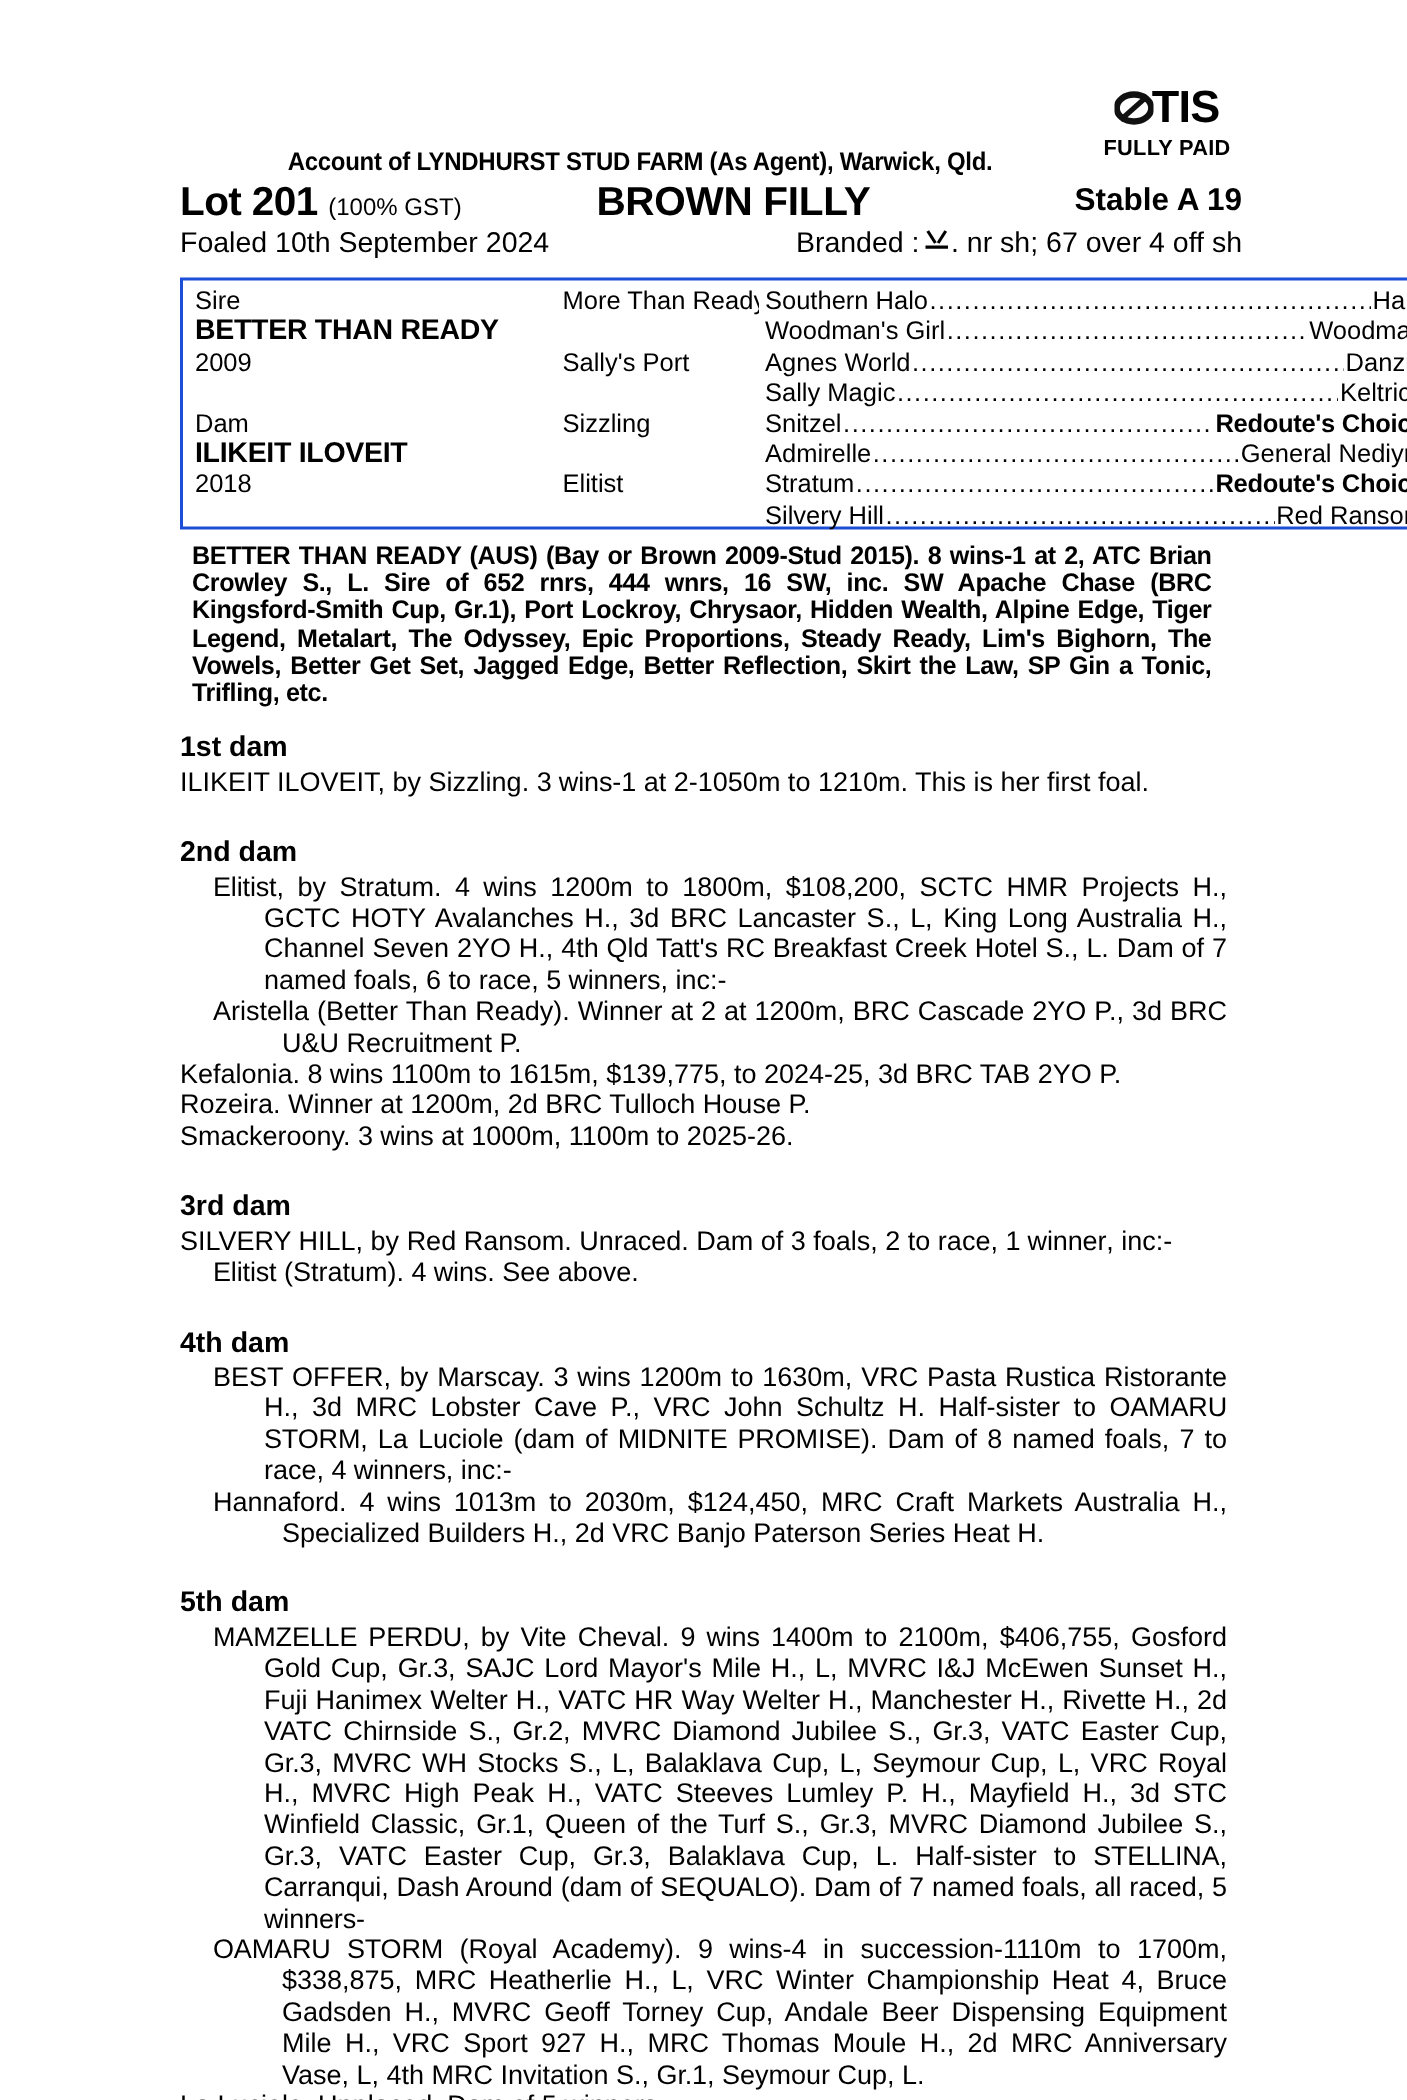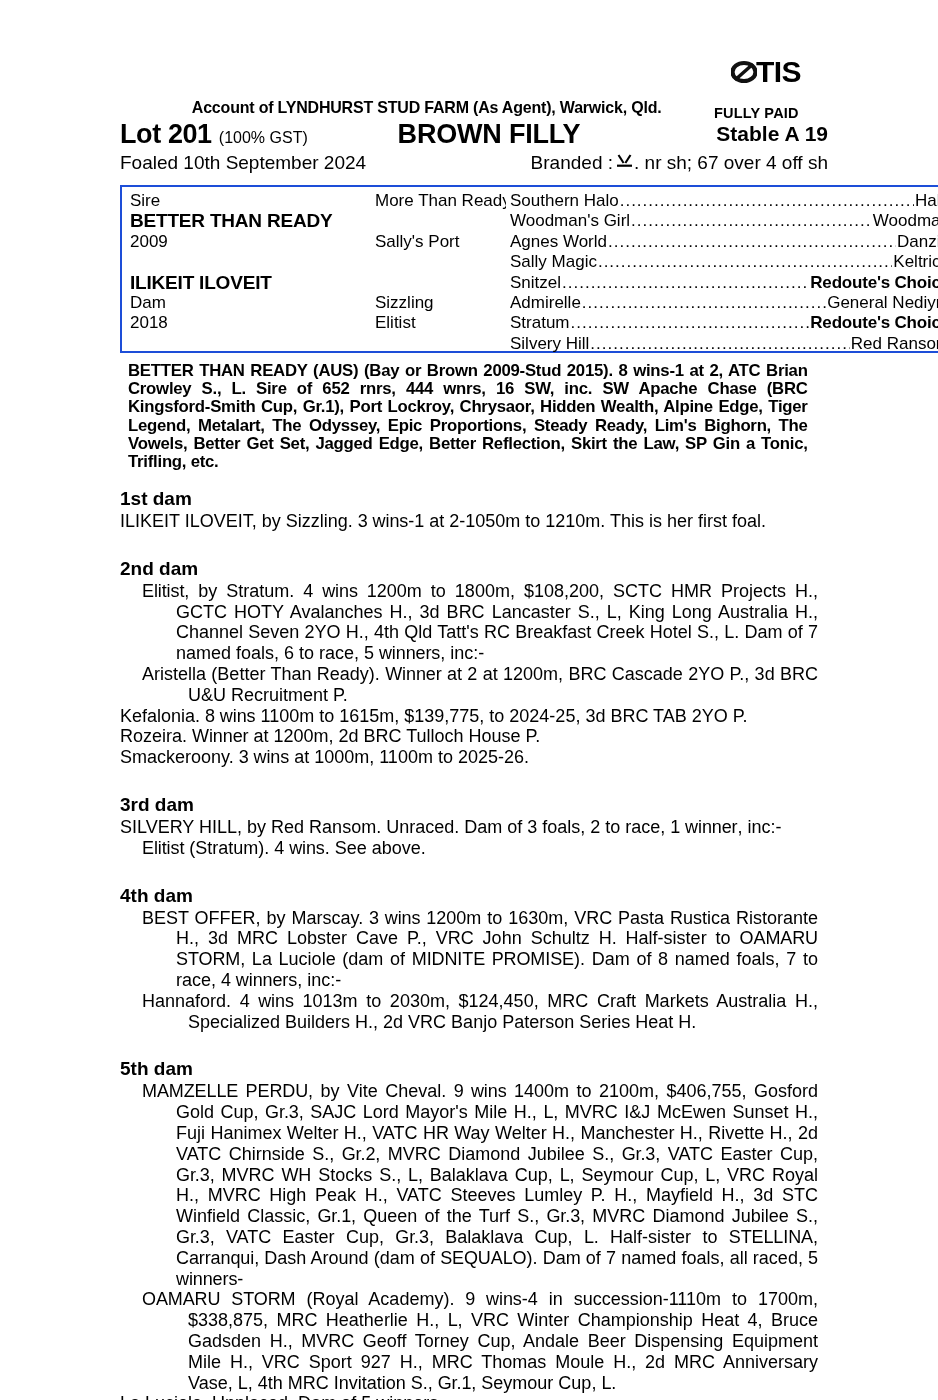--- a/index.html
+++ b/index.html
@@ -18,24 +18,24 @@
   .page {
     position: absolute;
     left: 0; top: 0;
     width: 938px;
     height: 1400px;
   }
 
   
   .logo-block {
     position: absolute;
-    right: 120px;
+    right: 108px;
     top: 57px;
     width: 104px;
-    text-align: left;
+    text-align: center;
     line-height: 1;
   }
   .logo-main {
     display: flex;
     align-items: center;
     justify-content: center;
     height: 30px;
   }
   .logo-o {
     display: inline-block;
@@ -50,21 +50,21 @@
     font-size: 30px;
     letter-spacing: -0.5px;
     line-height: 30px;
     margin-left: -1px;
   }
   .logo-sub {
     font-family: "Liberation Sans", sans-serif;
     font-weight: bold;
     font-size: 14.5px;
     letter-spacing: 0.2px;
-    margin-top: 19px;
+    margin-top: 5px;
   }
 
   
   .account-line {
     position: absolute;
     left: 0; right: 0;
     top: 98px;
     text-align: center;
     font-weight: bold;
     font-size: 17px;
@@ -303,25 +303,25 @@
         <div class="ped-line ped-row">
           <span>Sire</span>
           <span class="ped-sub">More Than Ready</span>
         </div>
         <div class="ped-line strong">BETTER THAN READY</div>
         <div class="ped-line ped-row">
           <span>2009</span>
           <span class="ped-sub">Sally's Port</span>
         </div>
         <div class="ped-line">&nbsp;</div>
-        <div class="ped-line strong">ILIKEIT ILOVEIT</div>
         <div class="ped-line ped-row">
           <span>Dam</span>
           <span class="ped-sub">Sizzling</span>
         </div>
+        <div class="ped-line strong">ILIKEIT ILOVEIT</div>
         <div class="ped-line ped-row">
           <span>2018</span>
           <span class="ped-sub">Elitist</span>
         </div>
       </div>
 
       <div class="ped-col-right">
           <div class="ped-line dots-row">
             <span class="nm">Southern Halo</span>
             <span class="dots">................................................................................</span>

